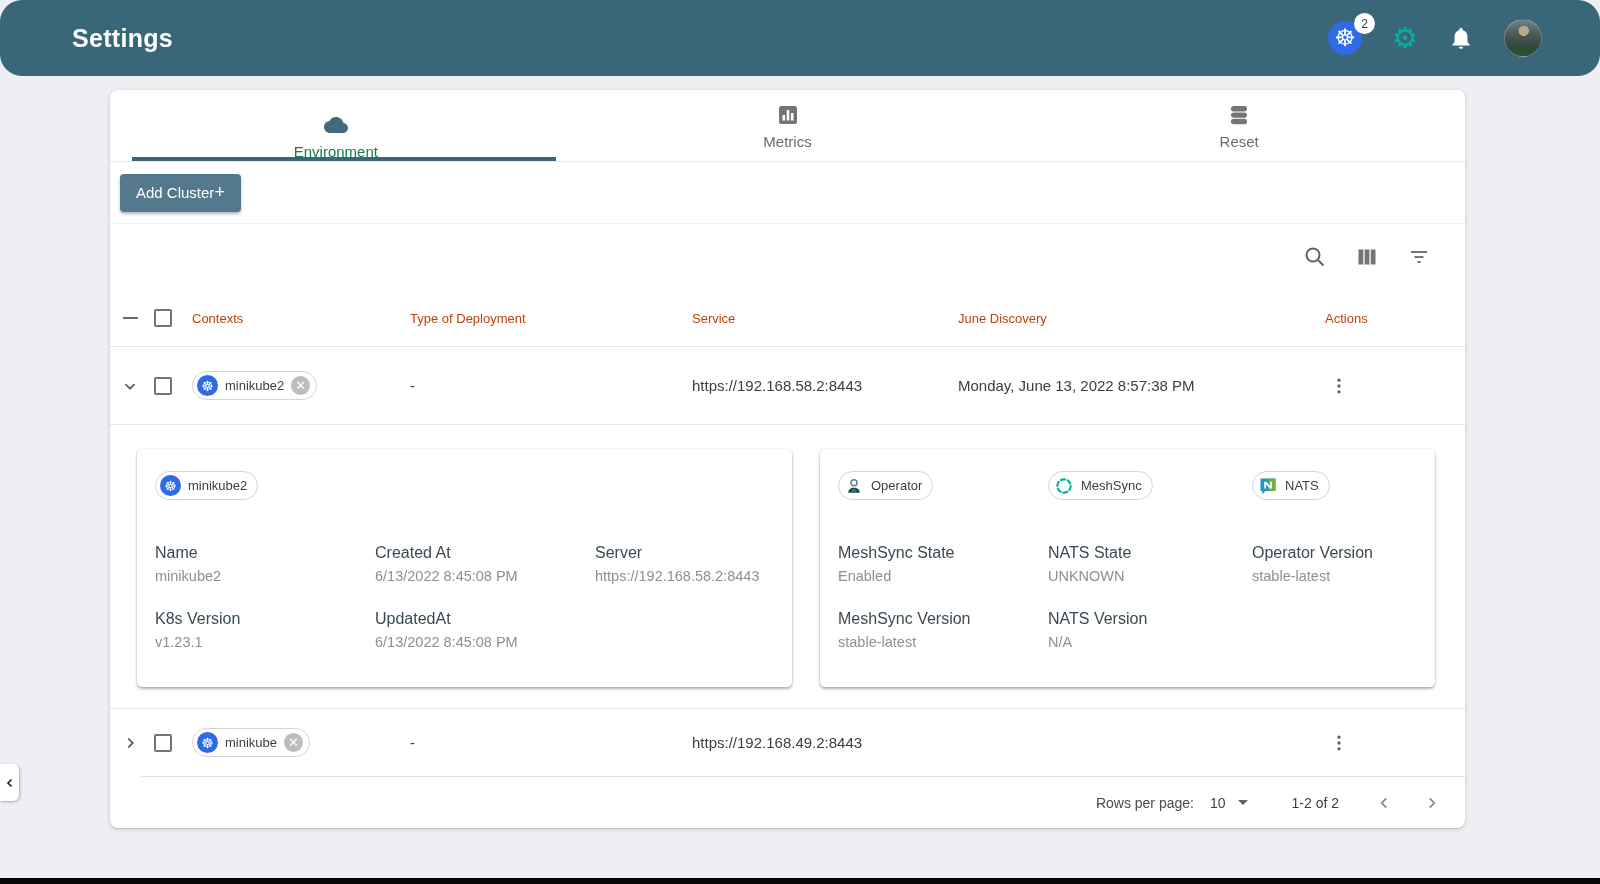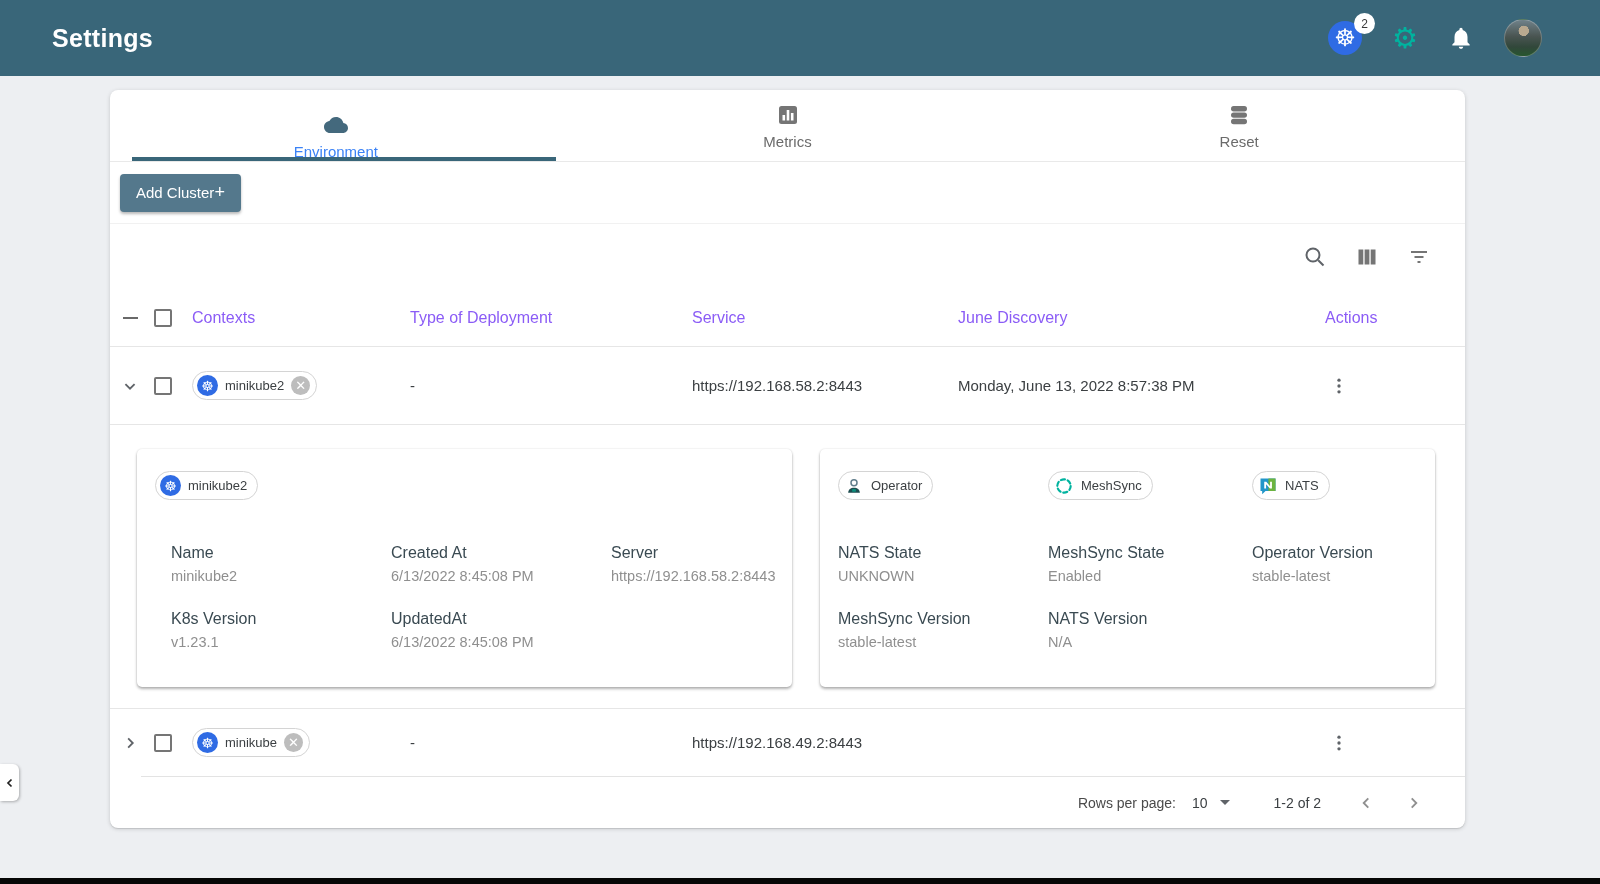--- a/index.html
+++ b/index.html
@@ -9,21 +9,22 @@
     background:#edeff2;
     font-family:"Liberation Sans", sans-serif;
     overflow:hidden; position:relative;
     -webkit-font-smoothing:antialiased;
   }
 
   
   .appbar {
     height:76px; background:#396679;
     display:flex; align-items:center; justify-content:space-between;
-    padding:0 58px 0 52px;
+    padding:0 58px 0 72px;
+    border-radius:22px;
   }
   .appbar h1 { margin:0; color:#fff; font-size:25px; font-weight:bold; letter-spacing:.3px; }
   .hicons { display:flex; align-items:center; gap:30px; }
   .k8sbtn {
     position:relative; width:34px; height:34px; border-radius:50%;
     background:#2f6be4; color:#fff; display:flex; align-items:center; justify-content:center;
     font-size:24px; line-height:1; cursor:pointer;
   }
   .k8sbtn .badge {
     position:absolute; top:-8px; right:-13px; width:21px; height:21px; border-radius:50%;
@@ -47,21 +48,21 @@
   }
 
   
   .tabs { display:flex; height:72px; border-bottom:1px solid #e9e9e9; }
   .tab {
     flex:1; position:relative; cursor:pointer;
     display:flex; flex-direction:column; align-items:center; justify-content:center; gap:5px;
     color:#6b6b6b; font-size:15px;
   }
   .tab .ticon { display:flex; height:26px; align-items:center; }
-  .tab.active { color:#3b82f6;margin-top:20px; }
+  .tab.active { color:#15803d;margin-top:20px; }
   .tab.active::after {
     content:""; position:absolute; bottom:0; left:22px; right:6px; height:4px; background:#396679;
   }
 
   
   .addbar { height:62px; display:flex; align-items:center; padding:0 10px; border-bottom:1px solid #f1f1f1; }
   .addbtn {
     background:#54788c; color:#fff; border:none; border-radius:4px; cursor:pointer;
     height:38px; padding:0 16px; font-size:15px; font-family:inherit;
     display:flex; align-items:center; gap:0;
@@ -72,21 +73,21 @@
   
   .toolbar { height:66px; display:flex; align-items:center; justify-content:flex-end; gap:24px; padding-right:32px; }
   .tbicon { cursor:pointer; display:flex; padding:2px; }
 
   
   .trow {
     display:grid;
     grid-template-columns:40px 42px 218px 282px 266px 355px auto;
     align-items:center;
   }
-  .thead { height:56px; color:#8b5cf6; font-size:16px; }
+  .thead { height:56px; color:#c2410c; font-size:13px; }
   .thead .hcell { cursor:pointer; }
   .dash { width:15px; height:2px; background:#696969; margin:0 auto; }
   .cb {
     width:18px; height:18px; border:2px solid #757575; border-radius:2px; background:#fff;
     margin-left:4px; cursor:pointer;
   }
   .chevcell { display:flex; justify-content:center; cursor:pointer; }
 
   .drow { height:78px; border-top:1px solid #e6e6e6; font-size:15px; color:#3c4043; }
   .drow2 { height:68px; }
@@ -109,31 +110,31 @@
   
   .detail { border-top:1px solid #e6e6e6; padding:24px 0 22px 27px; display:flex; gap:28px; height:284px; }
   .dcard {
     background:#fff; border-radius:5px; padding:22px 18px;
     box-shadow:0 2px 3px rgba(0,0,0,.3), 0 0 2px rgba(0,0,0,.12);
     height:238px;
   }
   .dcard.left { width:655px; }
   .dcard.right { width:615px; }
   .fieldgrid { display:grid; margin-top:44px; row-gap:26px; }
-  .fieldgrid.lg { grid-template-columns:220px 220px 1fr;margin-left:16px; }
+  .fieldgrid.lg { grid-template-columns:220px 220px 1fr; }
   .fieldgrid.rg { grid-template-columns:210px 204px 1fr; }
   .chipsrow { display:grid; grid-template-columns:210px 204px 1fr; }
   .fld .flabel { font-size:16px; color:#3a4a52; }
   .fld .fvalue { font-size:14.5px; color:#8f8f8f; margin-top:6px; }
   .opicon { width:21px; height:21px; display:flex; align-items:center; justify-content:center; }
 
   
   .pagin {
     height:52px; border-top:1px solid #e3e3e3;
-    display:flex; align-items:center; justify-content:flex-end; padding-right:38px;
+    display:flex; align-items:center; justify-content:flex-end; padding-right:20px;
     font-size:14px; color:#4a4a4a;margin-left:31px;
   }
   .rpp-select { display:flex; align-items:center; gap:12px; margin-left:16px; cursor:pointer; color:#3c4043; }
   .caret { width:0; height:0; border-left:5px solid transparent; border-right:5px solid transparent; border-top:5px solid #5f6368; }
   .range { margin-left:44px; color:#3c4043; }
   .pgbtns { display:flex; align-items:center; gap:22px; margin-left:32px; }
   .pgbtn { cursor:pointer; display:flex; padding:2px; }
 
   
   .collapse-handle {
@@ -332,26 +333,26 @@
                 <path d="M12.5 3H21v15h-8.5z" fill="#6cb33f"></path>
                 <path d="M7.5 15V7h2.4l4.6 5.2V7h2.2v8h-2.4L9.7 9.8V15z" fill="#ffffff"></path>
               </svg>
             </span>
             <span style="padding-right:4px">NATS</span>
           </span>
         </span>
       </div>
       <div class="fieldgrid rg">
         <div class="fld">
+          <div class="flabel">MeshSync State</div>
+          <div class="fvalue">Enabled</div>
+        </div>
+        <div class="fld">
           <div class="flabel">NATS State</div>
           <div class="fvalue">UNKNOWN</div>
-        </div>
-        <div class="fld">
-          <div class="flabel">MeshSync State</div>
-          <div class="fvalue">Enabled</div>
         </div>
         <div class="fld">
           <div class="flabel">Operator Version</div>
           <div class="fvalue">stable-latest</div>
         </div>
         <div class="fld">
           <div class="flabel">MeshSync Version</div>
           <div class="fvalue">stable-latest</div>
         </div>
         <div class="fld">

